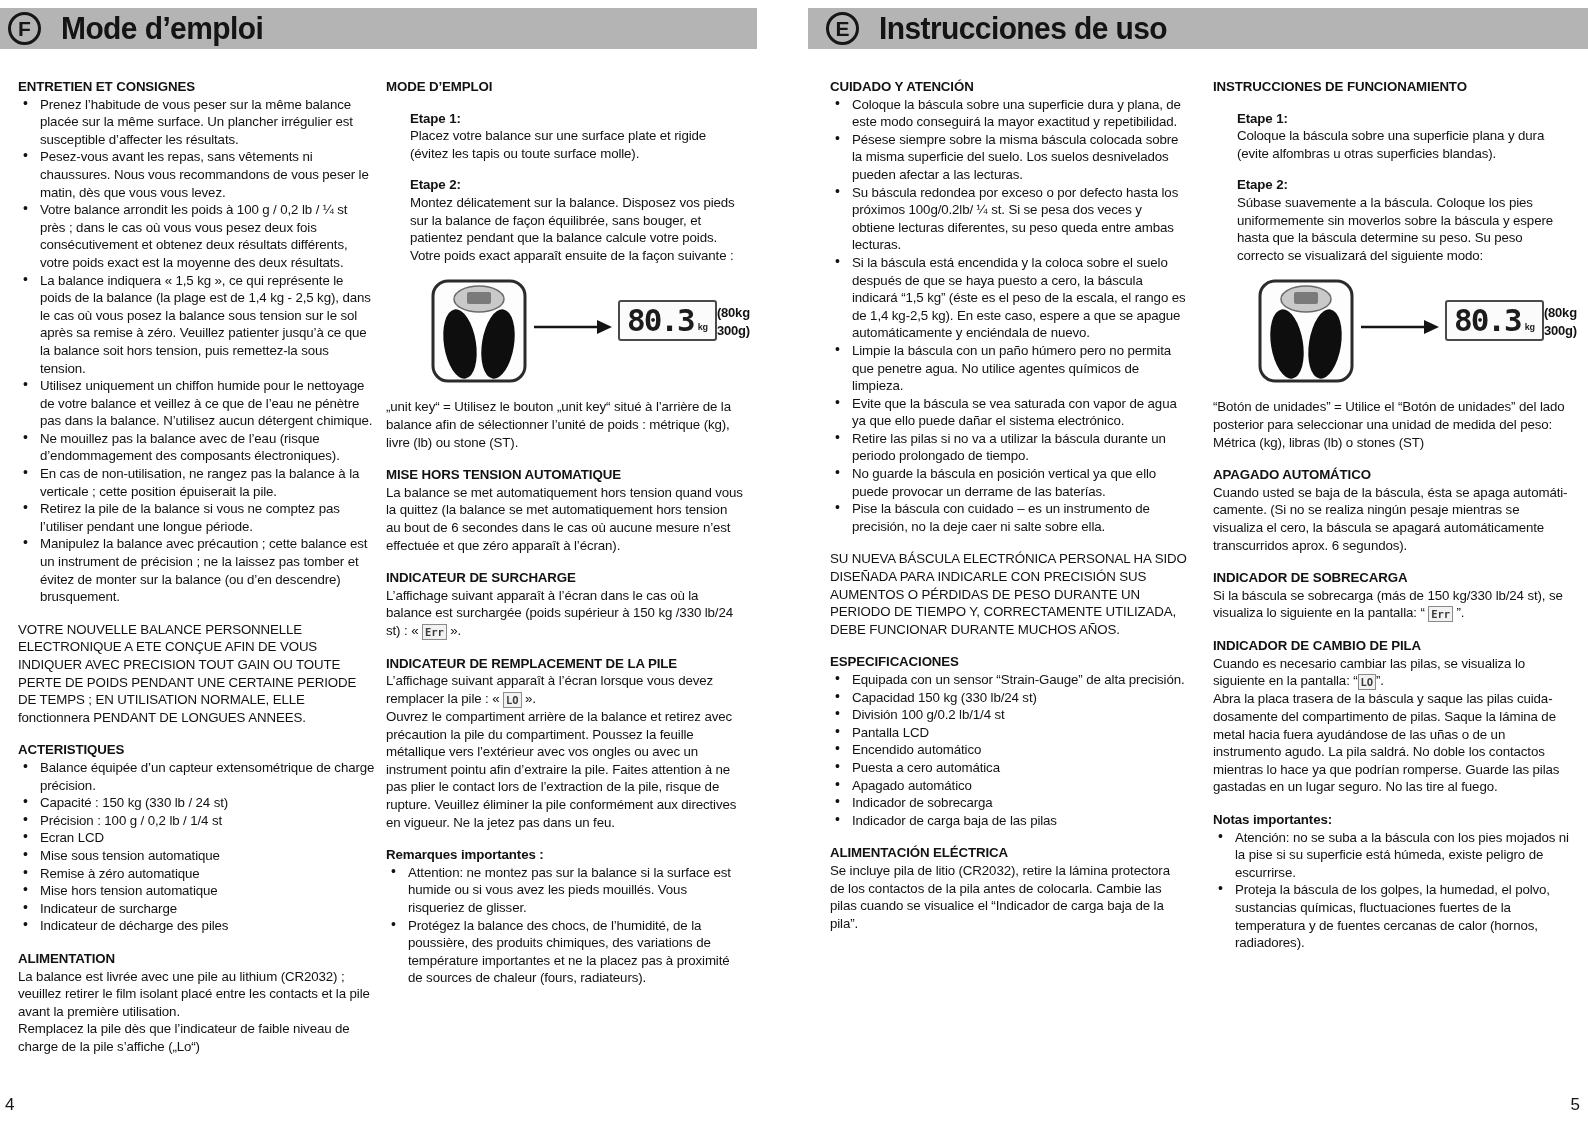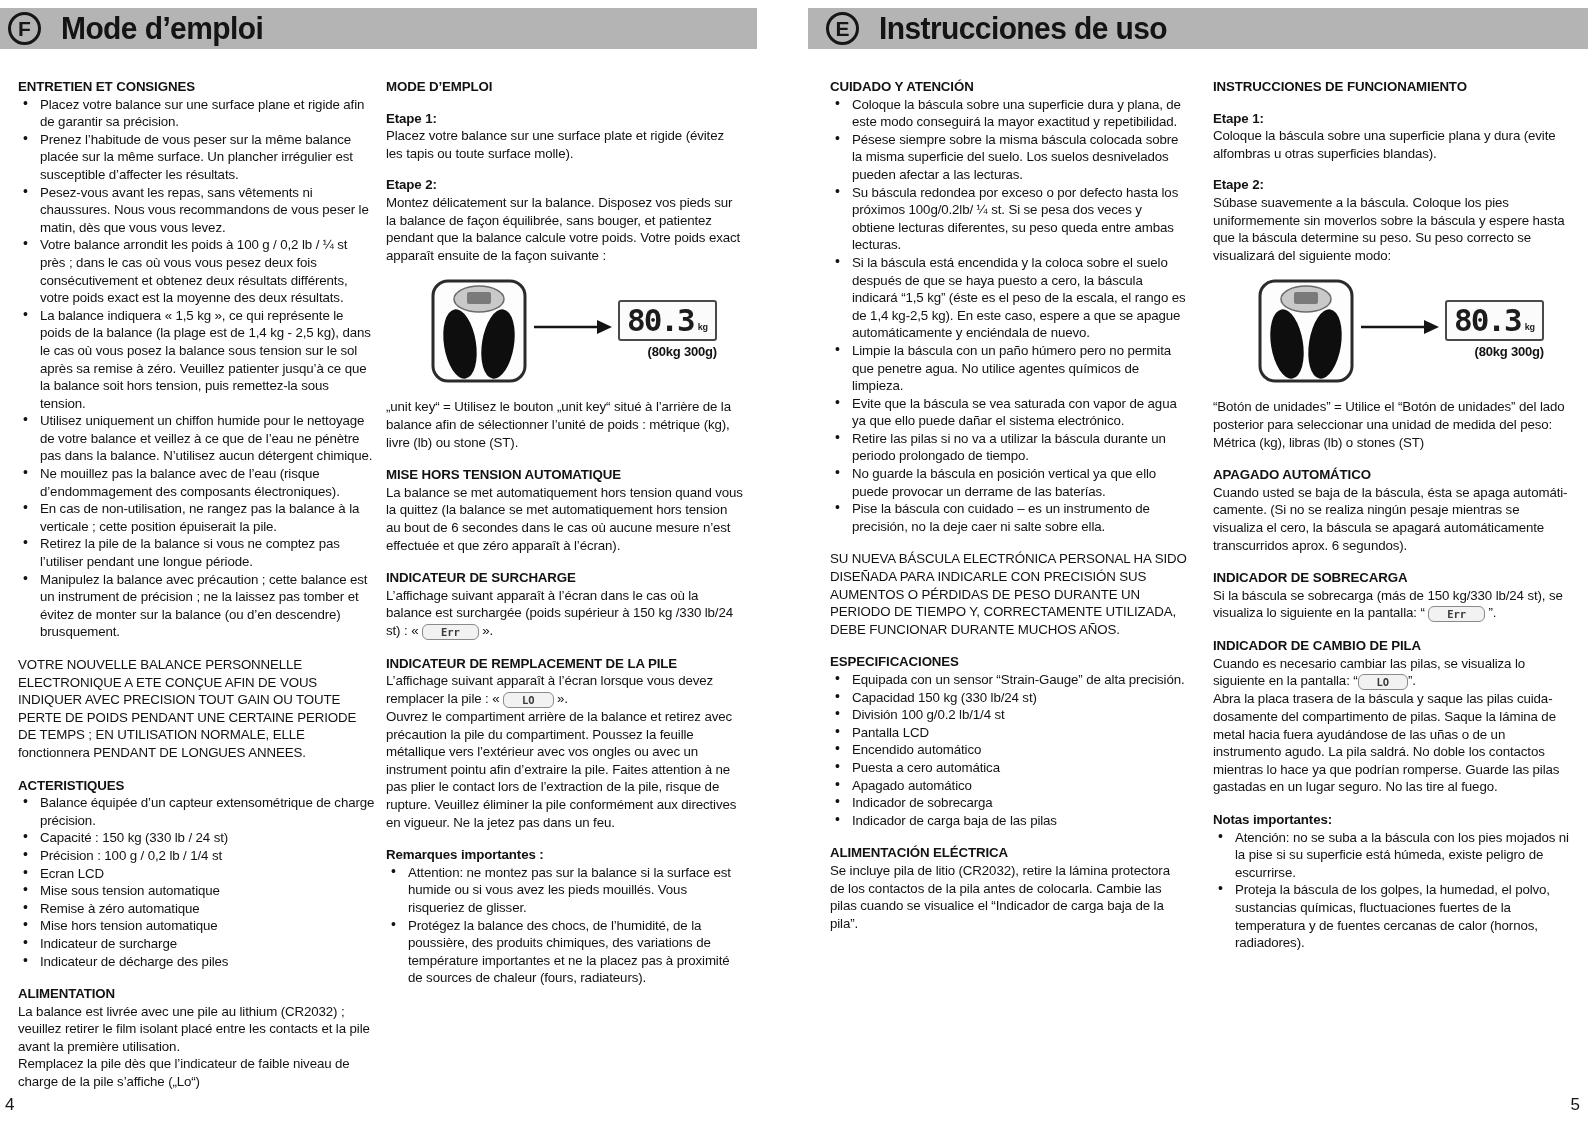--- a/index.html
+++ b/index.html
@@ -39,61 +39,60 @@
   #page-es .col1{left:36px;width:357px;}
   #page-es .col2{left:419px;width:358px;}
 
   .sec-heading{font-weight:bold;}
   .section{margin-bottom:15px;}
   .mt{margin-top:15px;}
   .bullet-item{position:relative;padding-left:22px;}
   .bullet-item::before{content:"\2022";position:absolute;left:5px;top:-1px;font-size:14px;}
   .para{margin:0;}
   .step-label{font-weight:bold;}
-  .step{margin-top:14px;}
+  .step{margin-top:14px;margin-left:24px;}
 
   .figure{display:flex;align-items:flex-start;margin:14px 0 14px 44px;}
   .scale-svg{flex:0 0 auto;}
   .arrow-svg{flex:0 0 auto;margin:42px 6px 0 6px;}
-  .display-wrap{display:flex;flex-direction:column;align-items:flex-end;margin-top:22px;}
+  .display-wrap{display:flex;align-items:center;margin-top:22px;}
   .lcd{
     border:2px solid #4a4a4a;border-radius:3px;background:#fbfbfb;
     padding:1px 7px 2px 7px;display:flex;align-items:flex-end;
   }
   .lcd-val{
     font-family:"DejaVu Sans Mono", monospace;font-weight:bold;
     font-size:31px;line-height:34px;letter-spacing:-2px;color:#1c1c1c;
   }
   .lcd-unit{font-size:9px;font-weight:bold;margin:0 0 1px 4px;color:#1c1c1c;}
   .figure-caption{font-size:13px;font-weight:bold;margin-top:2px;letter-spacing:-0.2px;}
 
   .lcd-chip{
-    display:inline-block;border:1.5px solid #8a8a8a;border-radius:6px;background:#f2f2f2;
+    display:inline-block;border:1.5px solid #8a8a8a;border-radius:0;background:#f2f2f2;
     font-family:"DejaVu Sans Mono", monospace;font-size:10.5px;font-weight:bold;
-    line-height:12px;padding:1px 18px;color:#3a3a3a;vertical-align:-1px;
+    line-height:12px;padding:1px 2px;color:#3a3a3a;vertical-align:-1px;
   }
 
   .page-num{position:absolute;bottom:6px;font-size:17px;color:#161616;}
   #page-fr .page-num{left:5px;}
   #page-es .page-num{right:8px;}
 </style>
 </head>
 <body>
 
 <div class="sheet" id="page-fr">
   <div class="header-bar">
     <div class="circle-letter">F</div>
     <div class="header-title">Mode d’emploi</div>
   </div>
 
   <div class="col col1">
     <div class="section">
       <div class="sec-heading">ENTRETIEN ET CONSIGNES</div>
       <div>
-          <div class="bullet-item">Placez votre balance sur une surface plane et rigide afin de garantir sa précision.</div>
           <div class="bullet-item">Prenez l’habitude de vous peser sur la même balance placée sur la même surface. Un plancher irrégulier est susceptible d’affecter les résultats.</div>
           <div class="bullet-item">Pesez-vous avant les repas, sans vêtements ni chaussures. Nous vous recommandons de vous peser le matin, dès que vous vous levez.</div>
           <div class="bullet-item">Votre balance arrondit les poids à 100 g / 0,2 lb / ¼ st près ; dans le cas où vous vous pesez deux fois consécutivement et obtenez deux résultats différents, votre poids exact est la moyenne des deux résultats.</div>
           <div class="bullet-item">La balance indiquera « 1,5 kg », ce qui représente le poids de la balance (la plage est de 1,4 kg - 2,5 kg), dans le cas où vous posez la balance sous tension sur le sol après sa remise à zéro. Veuillez patienter jusqu’à ce que la balance soit hors tension, puis remettez-la sous tension.</div>
           <div class="bullet-item">Utilisez uniquement un chiffon humide pour le nettoyage de votre balance et veillez à ce que de l’eau ne pénètre pas dans la balance. N’utilisez aucun détergent chimique.</div>
           <div class="bullet-item">Ne mouillez pas la balance avec de l’eau (risque d’endommagement des composants électroniques).</div>
           <div class="bullet-item">En cas de non-utilisation, ne rangez pas la balance à la verticale ; cette position épuiserait la pile.</div>
           <div class="bullet-item">Retirez la pile de la balance si vous ne comptez pas l’utiliser pendant une longue période.</div>
           <div class="bullet-item">Manipulez la balance avec précaution ; cette balance est un instrument de précision ; ne la laissez pas tomber et évitez de monter sur la balance (ou d’en descendre) brusquement.</div>
         </div>

